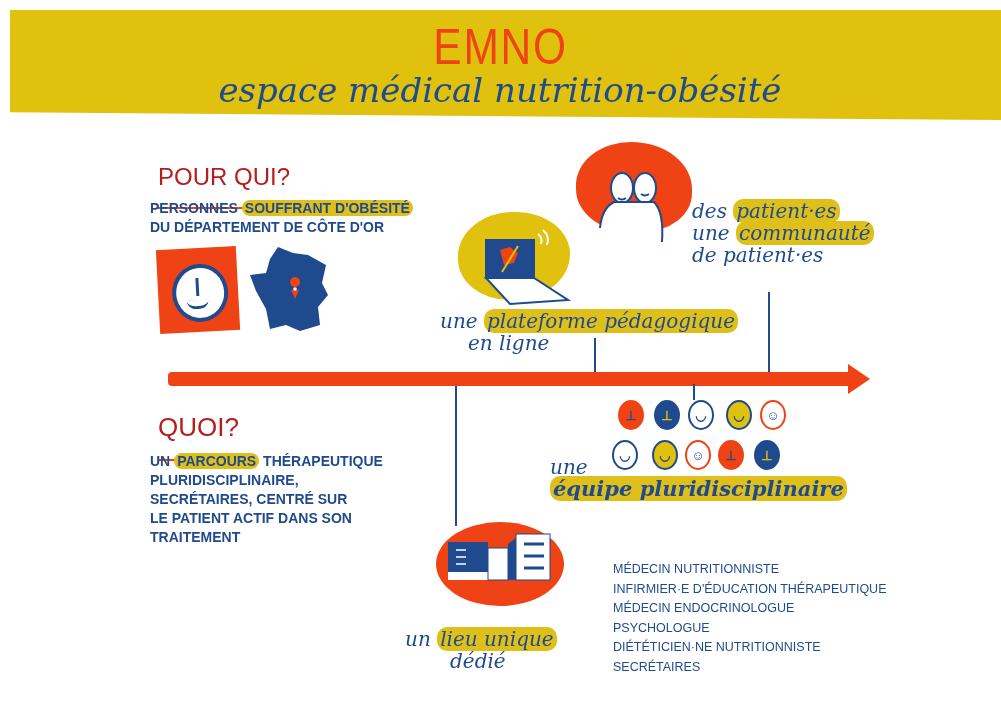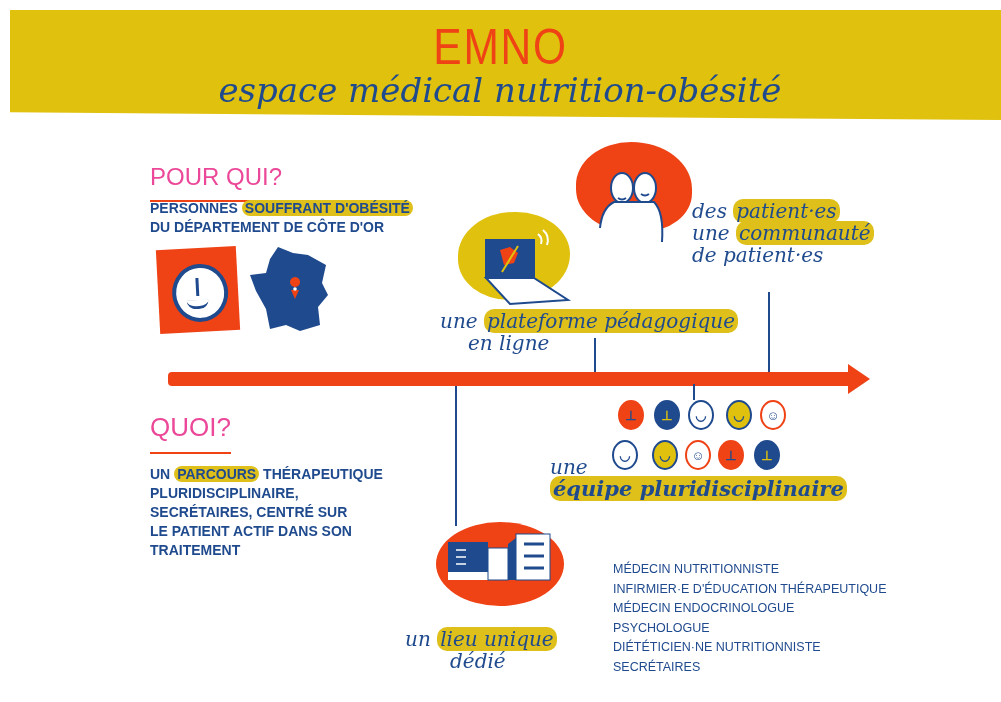--- a/index.html
+++ b/index.html
@@ -8,21 +8,21 @@
   .abs { position:absolute; }
   .hand { font-family:"DejaVu Serif", serif; font-style:italic; }
   .hl { background:#dfc01a; border-radius:10px; padding:0 3px; }
 
   #banner { left:10px; top:10px; width:991px; height:110px; background:#dfc10e;
             clip-path: polygon(0 0, 100% 0, 100% 100%, 0 93%); }
   #title { left:0; width:1001px; top:18px; text-align:center; font-size:50px;
            font-family:"Liberation Sans Narrow","Liberation Sans", sans-serif; color:#ef4215; letter-spacing:2px; transform:scaleX(0.85); }
   #subtitle { left:0; width:1000px; top:70px; text-align:center; font-size:34px; color:#1f4a8e; }
 
-  .heading { font-size:24px; color:#ec4899; font-family:"Liberation Sans", sans-serif; border-bottom:2px solid #ef4215; padding-bottom:10px; }
+  .heading { font-size:24px; color:#b91c1c; font-family:"Liberation Sans", sans-serif; border-bottom:2px solid #ef4215; padding-bottom:17px;margin-left:8px; }
   .block-text { font-size:14px; line-height:19px; color:#1f4a8e; font-weight:bold; }
   .script { font-size:20px; line-height:22px; color:#1f4a8e; }
 
   #timeline { left:168px; top:372px; width:690px; height:14px; background:#ef4215; border-radius:4px; }
   #timeline-head { left:848px; top:364px; width:0; height:0;
      border-top:15px solid transparent; border-bottom:15px solid transparent; border-left:22px solid #ef4215; }
   .vline { position:absolute; width:2px; background:#1f4a8e; }
   .face { position:absolute; width:26px; height:30px; border-radius:50%; box-sizing:border-box;
           display:flex; align-items:center; justify-content:center; font-size:13px; font-weight:bold; }
 </style>
@@ -84,21 +84,21 @@
 
 <div id="timeline" class="abs"></div>
 <div id="timeline-head" class="abs"></div>
 <div class="vline" style="left:594px; top:338px; height:34px;"></div>
 <div class="vline" style="left:768px; top:292px; height:80px;"></div>
 <div class="vline" style="left:693px; top:384px; height:16px;"></div>
 <div class="vline" style="left:455px; top:386px; height:140px;"></div>
 
 <div class="abs" style="left:150px; top:412px;">
   <span class="heading" style="font-size:26px;">QUOI?</span>
-  <div class="block-text" style="margin-top:22px;">
+  <div class="block-text" style="margin-top:9px;">
     <div><span>UN </span><span class="hl">PARCOURS</span><span> THÉRAPEUTIQUE</span></div>
     <div>PLURIDISCIPLINAIRE,</div>
     <div>SECRÉTAIRES, CENTRÉ SUR</div>
     <div>LE PATIENT ACTIF DANS SON</div>
     <div>TRAITEMENT</div>
   </div>
 </div>
 
 <div>
   <div class="face" style="left:618px; top:400px; background:#ef4215; color:#1f4a8e;">⊥</div>

